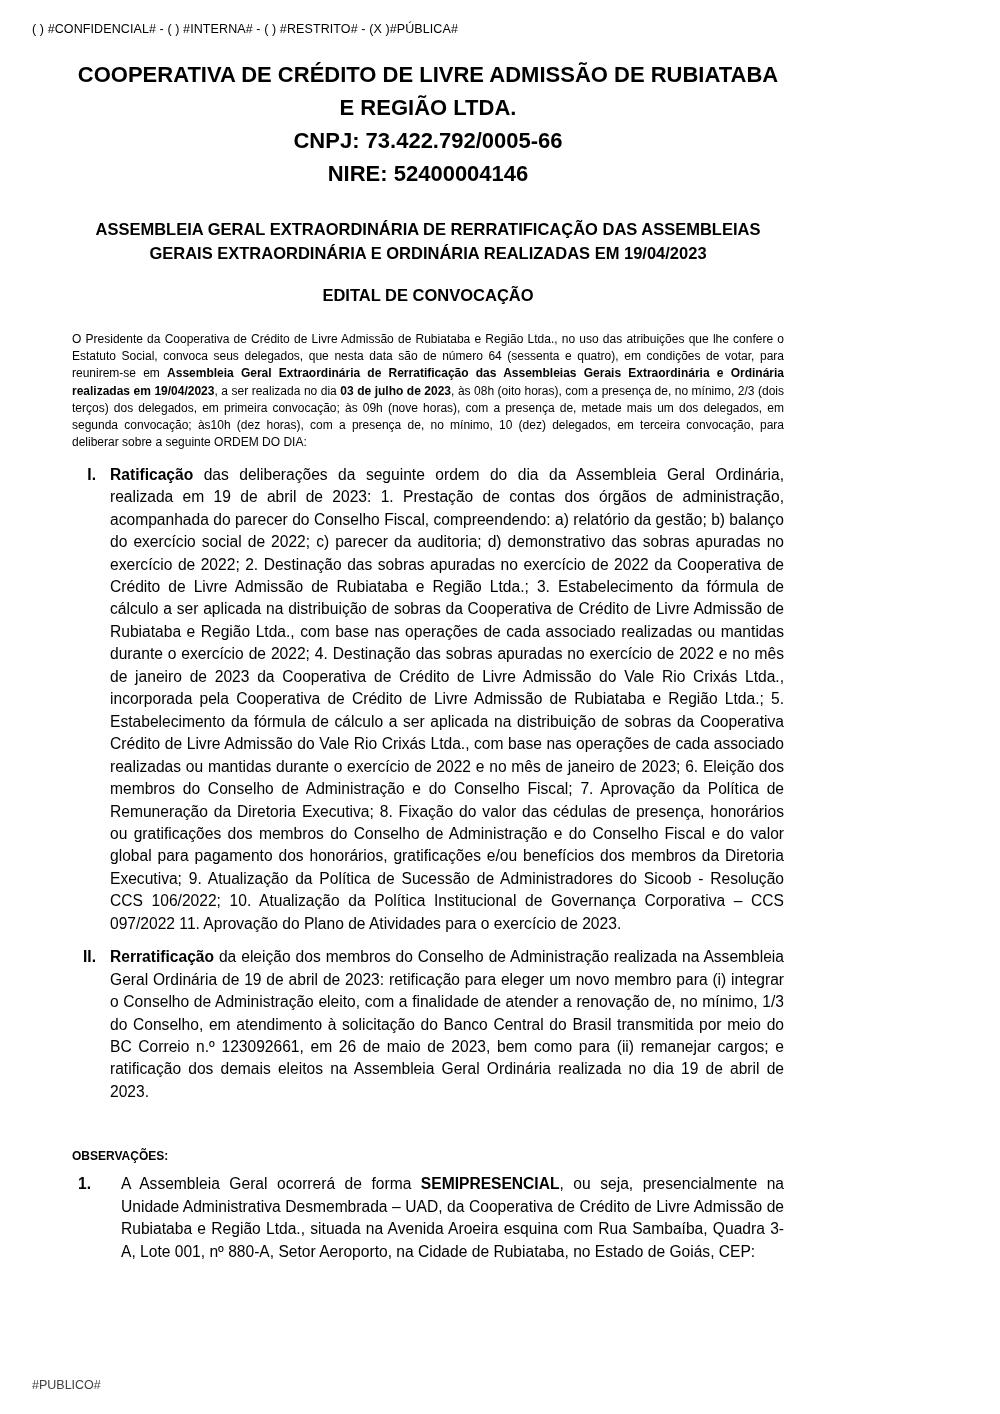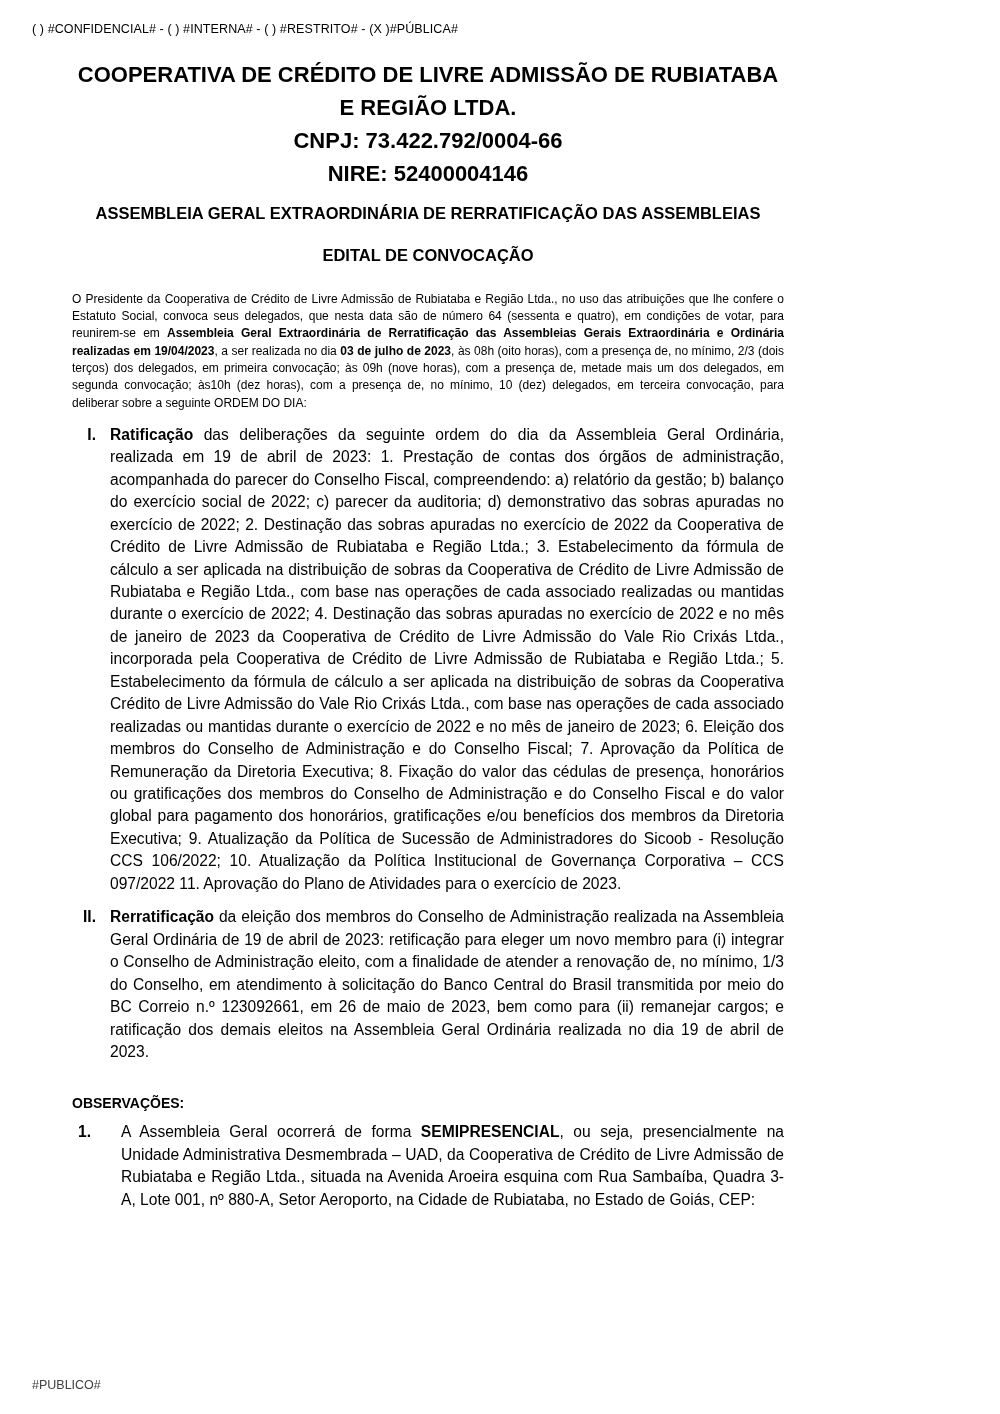--- a/index.html
+++ b/index.html
@@ -122,21 +122,21 @@
   .titles {
     margin-top: 22px;
     text-align: center;
   }
   .title-line {
     font-size: 22px;
     font-weight: bold;
     line-height: 1.5;
   }
   .title-block {
-    margin-top: 12px;
+    margin-top: 28px;
     font-size: 16.5px;
     font-weight: bold;
     line-height: 1.45;
   }
   .title-edital {
     margin-top: 20px;
     font-size: 16.5px;
     font-weight: bold;
   }
   .body-text {
@@ -162,22 +162,22 @@
     font-weight: bold;
     text-align: right;
     padding-right: 14px;
     box-sizing: border-box;
   }
   ol.roman > li .item-body {
     flex: 1 1 auto;
     text-align: justify;
   }
   .obs-heading {
-    margin-top: 32px;
-    font-size: 14px;
+    margin-top: 46px;
+    font-size: 12px;
     font-weight: bold;
   }
   ol.numbered {
     list-style: none;
     margin: 10px 0 0 0;
     padding: 0;
   }
   ol.numbered > li {
     display: flex;
     font-size: 15.6px;
@@ -206,24 +206,25 @@
 </head>
 <body>
 
 <div class="page">
 
   <div class="classification-bar">( ) #CONFIDENCIAL# - ( ) #INTERNA# - ( ) #RESTRITO# - (X )#PÚBLICA#</div>
 
 
   <div class="titles">
     <div class="title-line">COOPERATIVA DE CRÉDITO DE LIVRE ADMISSÃO DE RUBIATABA E REGIÃO LTDA.</div>
-    <div class="title-line">CNPJ: 73.422.792/0004-66</div>
+    <div class="title-line">CNPJ: 73.422.792/0005-66</div>
     <div class="title-line">NIRE: 52400004146</div>
     <div class="title-block">
       <div>ASSEMBLEIA GERAL EXTRAORDINÁRIA DE RERRATIFICAÇÃO DAS ASSEMBLEIAS</div>
+      <div>GERAIS EXTRAORDINÁRIA E ORDINÁRIA REALIZADAS EM 19/04/2023</div>
     </div>
     <div class="title-edital">EDITAL DE CONVOCAÇÃO</div>
   </div>
 
   <p class="body-text"><span>O Presidente da Cooperativa de Crédito de Livre Admissão de Rubiataba e Região Ltda., no uso das atribuições que lhe confere o Estatuto Social, convoca seus delegados, que nesta data são de número 64 (sessenta e quatro), em condições de votar, para reunirem-se em </span><b>Assembleia Geral Extraordinária de Rerratificação das Assembleias Gerais Extraordinária e Ordinária realizadas em 19/04/2023</b><span>, a ser realizada no dia </span><b>03 de julho de 2023</b><span>, às 08h (oito horas), com a presença de, no mínimo, 2/3 (dois terços) dos delegados, em primeira convocação; às 09h (nove horas), com a presença de, metade mais um dos delegados, em segunda convocação; às10h (dez horas), com a presença de, no mínimo, 10 (dez) delegados, em terceira convocação, para deliberar sobre a seguinte ORDEM DO DIA:</span></p>
 
   <ol class="roman">
     <li>
       <span class="marker">I.</span>
       <span class="item-body"><b>Ratificação</b><span> das deliberações da seguinte ordem do dia da Assembleia Geral Ordinária, realizada em 19 de abril de 2023: 1. Prestação de contas dos órgãos de administração, acompanhada do parecer do Conselho Fiscal, compreendendo: a) relatório da gestão; b) balanço do exercício social de 2022; c) parecer da auditoria; d) demonstrativo das sobras apuradas no exercício de 2022; 2. Destinação das sobras apuradas no exercício de 2022 da Cooperativa de Crédito de Livre Admissão de Rubiataba e Região Ltda.; 3. Estabelecimento da fórmula de cálculo a ser aplicada na distribuição de sobras da Cooperativa de Crédito de Livre Admissão de Rubiataba e Região Ltda., com base nas operações de cada associado realizadas ou mantidas durante o exercício de 2022; 4. Destinação das sobras apuradas no exercício de 2022 e no mês de janeiro de 2023 da Cooperativa de Crédito de Livre Admissão do Vale Rio Crixás Ltda., incorporada pela Cooperativa de Crédito de Livre Admissão de Rubiataba e Região Ltda.; 5. Estabelecimento da fórmula de cálculo a ser aplicada na distribuição de sobras da Cooperativa Crédito de Livre Admissão do Vale Rio Crixás Ltda., com base nas operações de cada associado realizadas ou mantidas durante o exercício de 2022 e no mês de janeiro de 2023; 6. Eleição dos membros do Conselho de Administração e do Conselho Fiscal; 7. Aprovação da Política de Remuneração da Diretoria Executiva; 8. Fixação do valor das cédulas de presença, honorários ou gratificações dos membros do Conselho de Administração e do Conselho Fiscal e do valor global para pagamento dos honorários, gratificações e/ou benefícios dos membros da Diretoria Executiva; 9. Atualização da Política de Sucessão de Administradores do Sicoob - Resolução CCS 106/2022; 10. Atualização da Política Institucional de Governança Corporativa – CCS 097/2022 11. Aprovação do Plano de Atividades para o exercício de 2023.</span></span>

